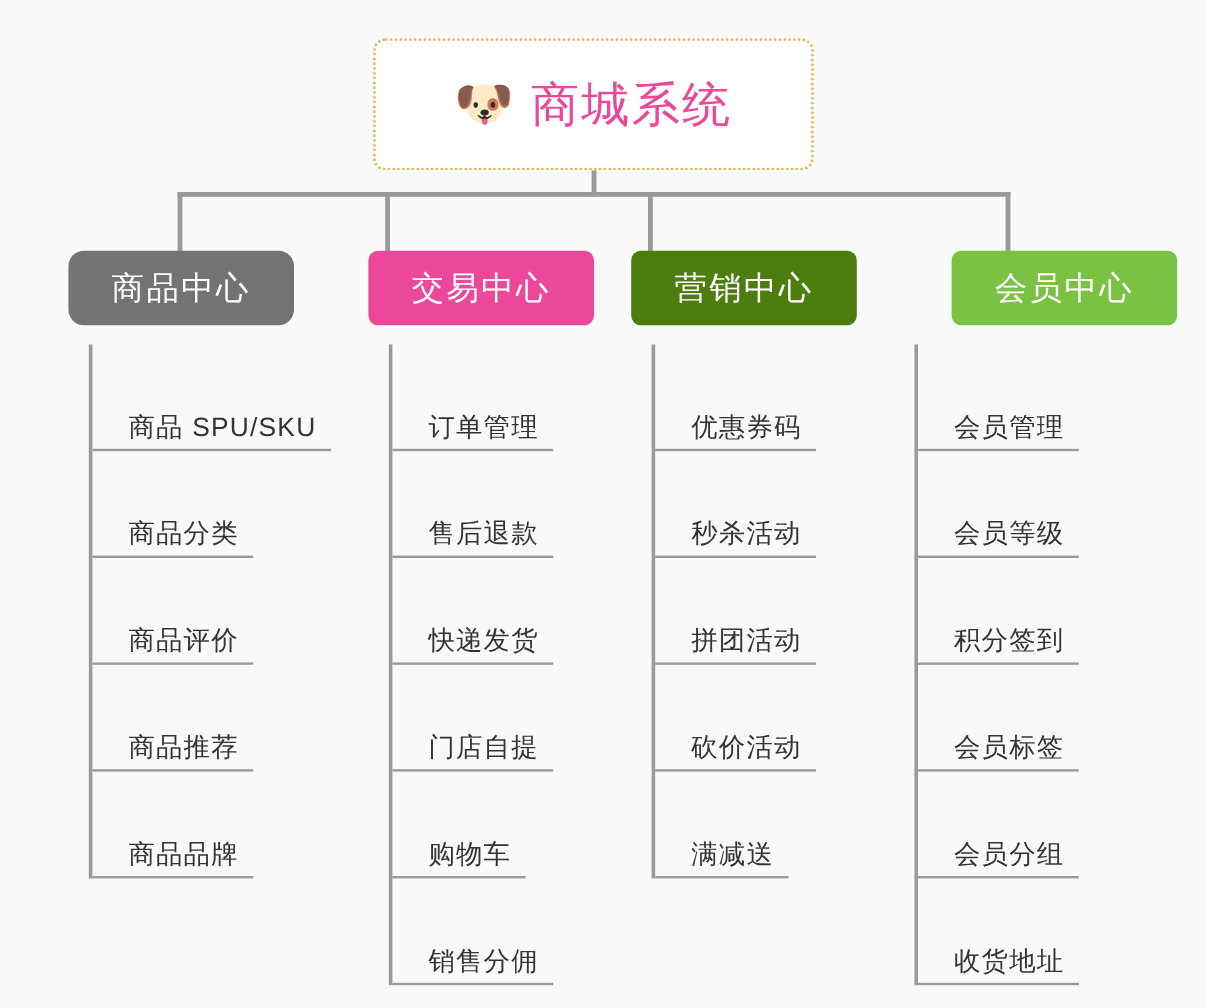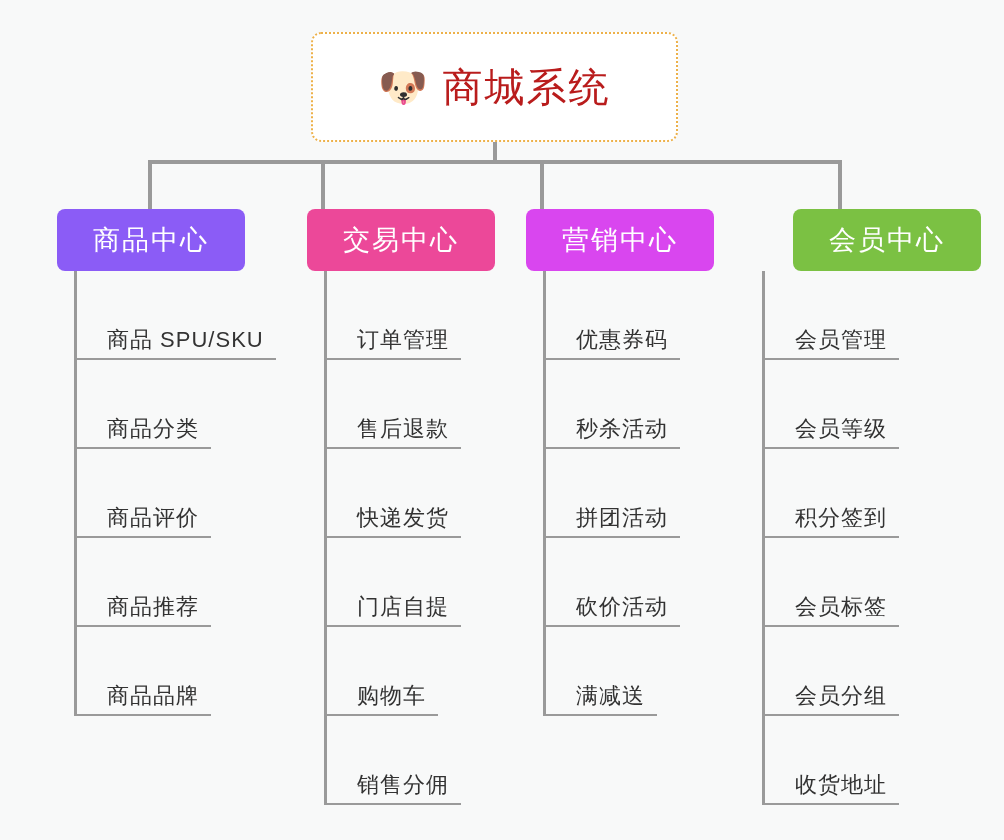--- a/index.html
+++ b/index.html
@@ -37,21 +37,21 @@
     justify-content: center;
     gap: 14px;
   }
   .root-emoji {
     font-size: 40px;
     line-height: 1;
     display: block;
   }
   .root-title {
     font-size: 40px;
-    color: #b91c1c;
+    color: #ec4899;
     letter-spacing: 2px;
     white-space: nowrap;
   }
 
   
   .conn {
     position: absolute;
     background: #9a9a9a;
   }
   .conn-v-root {
@@ -91,20 +91,21 @@
     font-size: 27px;
     letter-spacing: 2px;
     white-space: nowrap;
   }
 
   
   .branch {
     position: relative;
     margin-left: 17px;
     padding-left: 0;
+    margin-top: 16px;
   }
   .spine {
     position: absolute;
     left: 0;
     top: 0;
     bottom: 0;
     width: 3px;
     background: #9a9a9a;
   }
 
@@ -145,21 +146,21 @@
 
   <div id="drops">
       <div class="conn conn-drop" style="left: 148px;"></div>
       <div class="conn conn-drop" style="left: 321px;"></div>
       <div class="conn conn-drop" style="left: 540px;"></div>
       <div class="conn conn-drop" style="left: 838px;"></div>
     </div>
 
   <div id="columns">
       <div class="column" style="left: 57px;">
-        <div class="col-header" style="background: #8b5cf6;">
+        <div class="col-header" style="background: #737373; border-radius: 13px;">
           <span>商品中心</span>
         </div>
         <div class="branch">
           <div class="spine"></div>
           <div class="item">
             <div class="item-inner"><span class="item-label">商品 SPU/SKU</span></div>
           </div>
           <div class="item">
             <div class="item-inner"><span class="item-label">商品分类</span></div>
           </div>
@@ -194,21 +195,21 @@
           </div>
           <div class="item">
             <div class="item-inner"><span class="item-label">购物车</span></div>
           </div>
           <div class="item">
             <div class="item-inner"><span class="item-label">销售分佣</span></div>
           </div>
         </div>
       </div>
       <div class="column" style="left: 526px;">
-        <div class="col-header" style="background: #d946ef;">
+        <div class="col-header" style="background: #4d7c0f;">
           <span>营销中心</span>
         </div>
         <div class="branch">
           <div class="spine"></div>
           <div class="item">
             <div class="item-inner"><span class="item-label">优惠券码</span></div>
           </div>
           <div class="item">
             <div class="item-inner"><span class="item-label">秒杀活动</span></div>
           </div>

